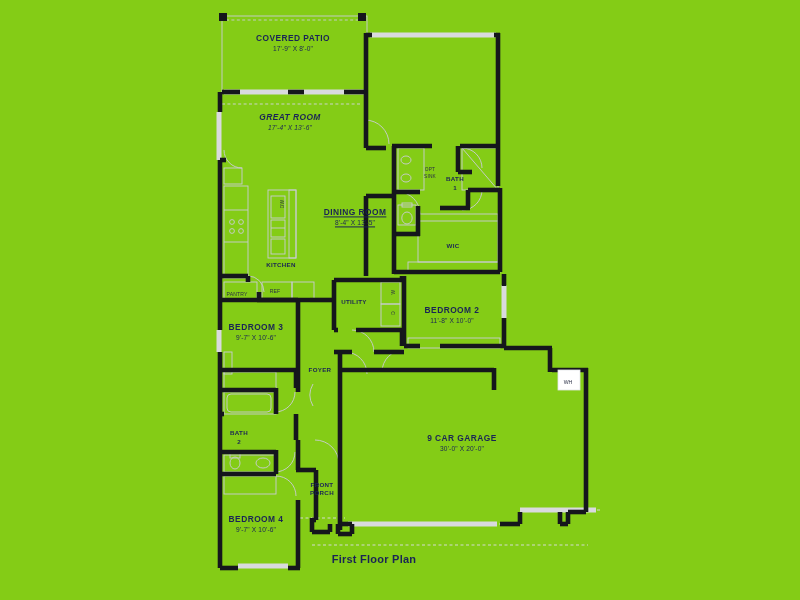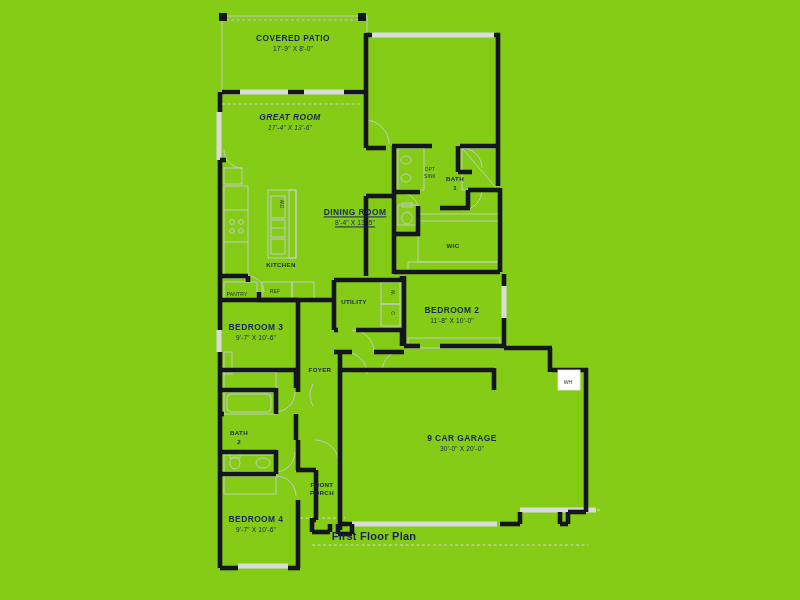--- a/index.html
+++ b/index.html
@@ -363,15 +363,15 @@
 
   <div class="lbl" style="left:568px;top:379px;transform:translate(-50%,-50%);width:26px;">
     <span class="tiny-lbl">WH</span>
   </div>
 
   <div class="lbl" style="left:430px;top:173px;transform:translate(-50%,-50%);width:34px;">
     <span class="app-lbl" style="display:block;">OPT</span>
     <span class="app-lbl" style="display:block;margin-top:1px;">SINK</span>
   </div>
 
-  <div class="plan-title" style="left:374px;top:536px;transform:translate(-50%,-50%);width:200px;">First Floor Plan</div>
+  <div class="plan-title" style="left:374px;top:559px;transform:translate(-50%,-50%);width:200px;">First Floor Plan</div>
 
 </div>
 
 </body></html>

